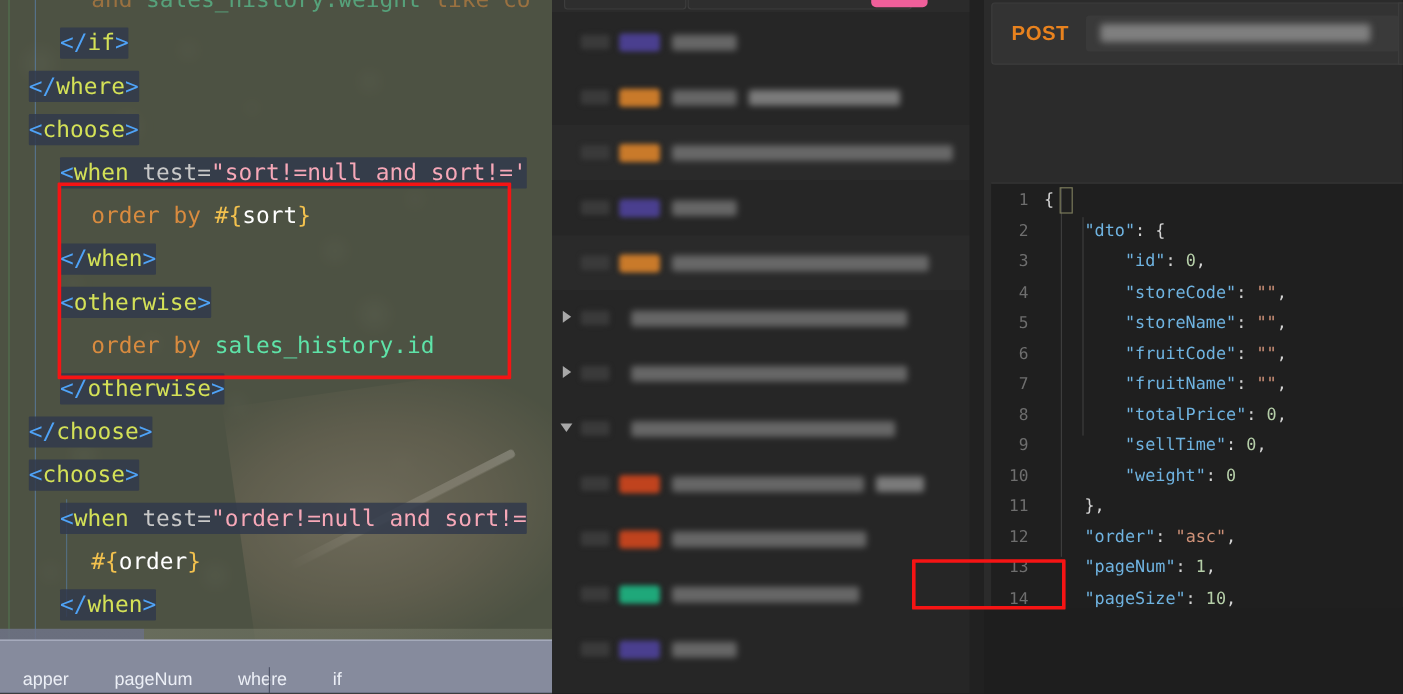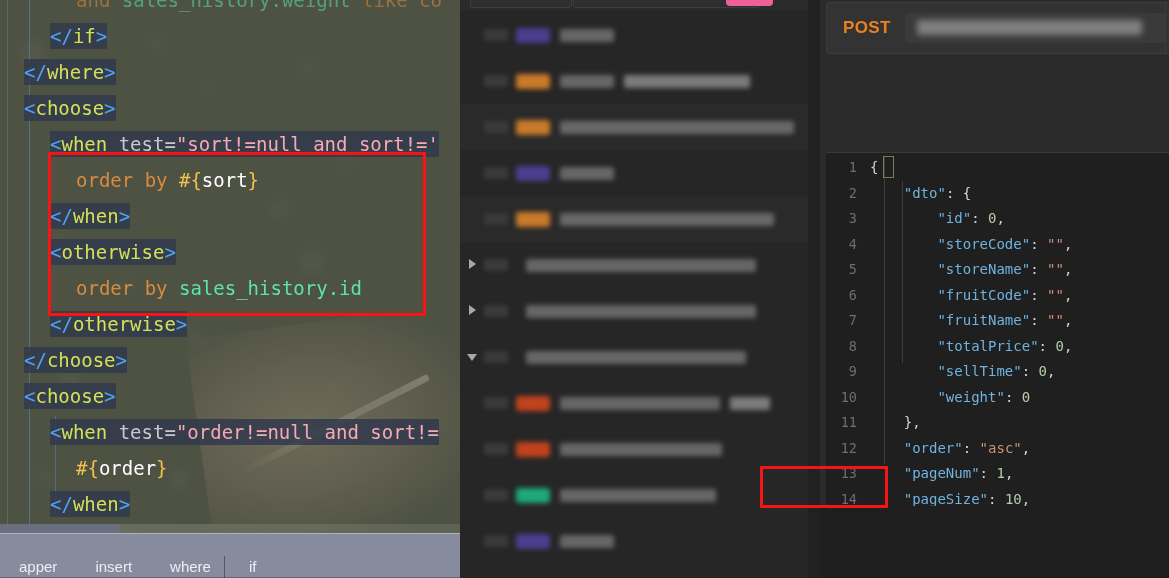--- a/index.html
+++ b/index.html
@@ -204,21 +204,21 @@
       <div class="guide g3"></div>
       <div class="code" id="code-root"><div class="ln fade" style="top: -18px;"><span style="display:inline-block;width:76px"></span><span class="kw">and </span><span class="id">sales_history.weight </span><span class="kw">like co</span></div><div class="ln" style="top: 18px;"><span style="display:inline-block;width:50px"></span><span class="tagbg"><span class="br">&lt;/</span><span class="tg">if</span><span class="br">&gt;</span></span></div><div class="ln" style="top: 54px;"><span style="display:inline-block;width:24px"></span><span class="tagbg"><span class="br">&lt;/</span><span class="tg">where</span><span class="br">&gt;</span></span></div><div class="ln" style="top: 90px;"><span style="display:inline-block;width:24px"></span><span class="tagbg"><span class="br">&lt;</span><span class="tg">choose</span><span class="br">&gt;</span></span></div><div class="ln" style="top: 126px;"><span style="display:inline-block;width:50px"></span><span class="tagbg"><span class="br">&lt;</span><span class="tg">when</span><span class="at"> test</span><span class="at">=</span><span class="st">"sort!=null and sort!='</span></span></div><div class="ln" style="top: 162px;"><span style="display:inline-block;width:76px"></span><span class="kw">order by </span><span class="vr">#{</span><span class="vrw">sort</span><span class="vr">}</span></div><div class="ln" style="top: 198px;"><span style="display:inline-block;width:50px"></span><span class="tagbg"><span class="br">&lt;/</span><span class="tg">when</span><span class="br">&gt;</span></span></div><div class="ln" style="top: 234px;"><span style="display:inline-block;width:50px"></span><span class="tagbg"><span class="br">&lt;</span><span class="tg">otherwise</span><span class="br">&gt;</span></span></div><div class="ln" style="top: 270px;"><span style="display:inline-block;width:76px"></span><span class="kw">order by </span><span class="id">sales_history.id</span></div><div class="ln" style="top: 306px;"><span style="display:inline-block;width:50px"></span><span class="tagbg"><span class="br">&lt;/</span><span class="tg">otherwise</span><span class="br">&gt;</span></span></div><div class="ln" style="top: 342px;"><span style="display:inline-block;width:24px"></span><span class="tagbg"><span class="br">&lt;/</span><span class="tg">choose</span><span class="br">&gt;</span></span></div><div class="ln" style="top: 378px;"><span style="display:inline-block;width:24px"></span><span class="tagbg"><span class="br">&lt;</span><span class="tg">choose</span><span class="br">&gt;</span></span></div><div class="ln" style="top: 414px;"><span style="display:inline-block;width:50px"></span><span class="tagbg"><span class="br">&lt;</span><span class="tg">when</span><span class="at"> test</span><span class="at">=</span><span class="st">"order!=null and sort!=</span></span></div><div class="ln" style="top: 450px;"><span style="display:inline-block;width:76px"></span><span class="vr">#{</span><span class="vrw">order</span><span class="vr">}</span></div><div class="ln" style="top: 486px;"><span style="display:inline-block;width:50px"></span><span class="tagbg"><span class="br">&lt;/</span><span class="tg">when</span><span class="br">&gt;</span></span></div></div>
       <div class="redbox code-red"></div>
     </div>
 
     <div class="ed-tab-top"></div>
     <div class="ed-tabs" id="ed-tabs">
       <div class="underline"></div>
       <div class="divider"></div>
     <div class="t">apper</div>
-        <div class="t">insert</div>
+        <div class="t">pageNum</div>
         <div class="t">where</div>
         <div class="t">if</div>
       </div>
   </div>
 
   <div class="mid-pane">
     <div class="mid-top">
       <div class="mid-search" title=""></div>
       <div class="mid-search2" title=""></div>
       <div class="mid-pink" title=""></div>

